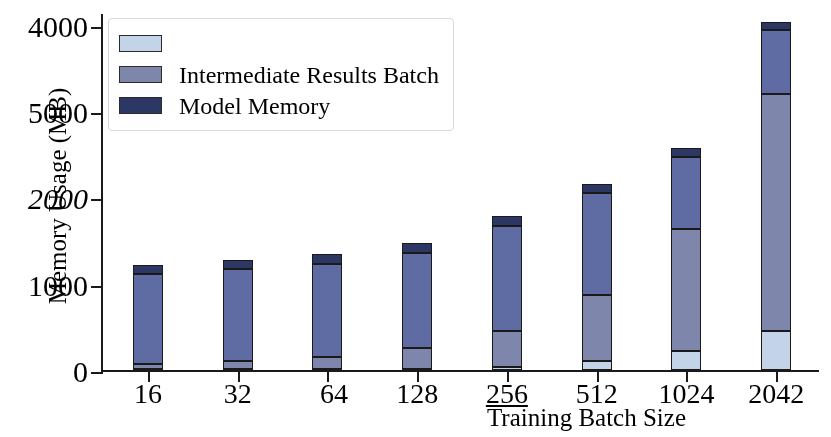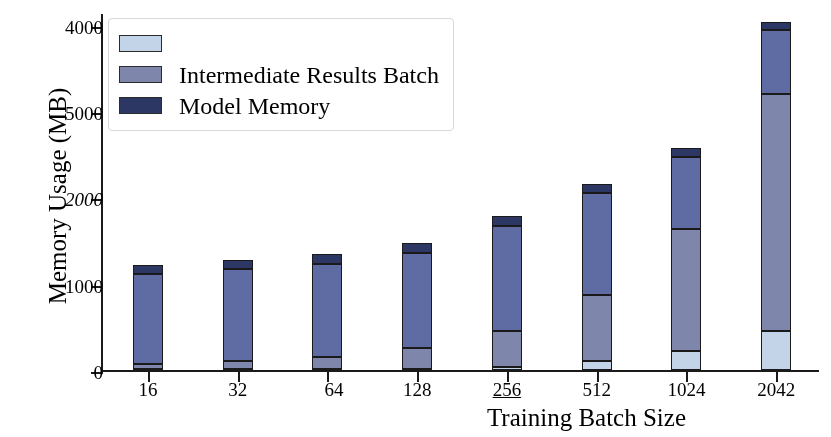--- a/index.html
+++ b/index.html
@@ -61,40 +61,41 @@
   .ytick {
     position: absolute;
     left: -12px;
     width: 12px;
     height: 0;
     border-top: 2.2px solid #1a1a1a;
   }
   .yticklabel {
     position: absolute;
     right: 100%;
+    margin-right: 15px;
     transform: translateY(-50%);
-    font-size: 19px;
+    font-size: 30px;
     white-space: nowrap;
     line-height: 1;
   }
 
   
   .xtick {
     position: absolute;
     bottom: -12px;
     width: 0;
     height: 12px;
     border-left: 2.2px solid #1a1a1a;
   }
   .xticklabel {
     position: absolute;
     top: 100%;
     margin-top: 10px;
     transform: translateX(-50%);
-    font-size: 19px;
+    font-size: 28px;
     white-space: nowrap;
     line-height: 1;
     text-align: center;
   }
 
   
   .bar {
     position: absolute;
     bottom: 0;
   }

